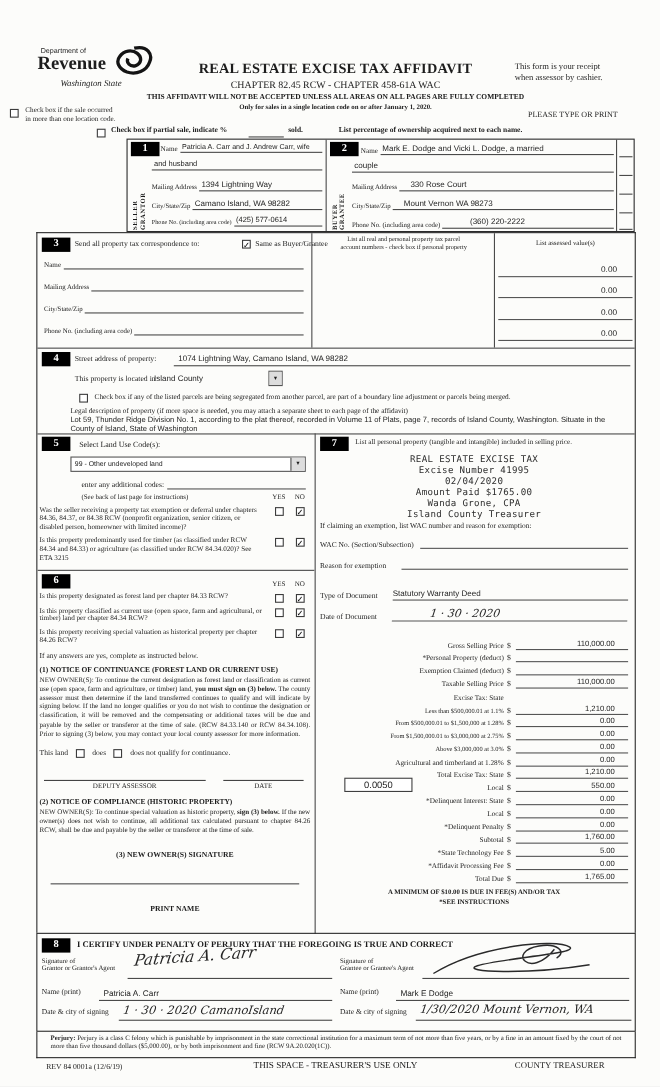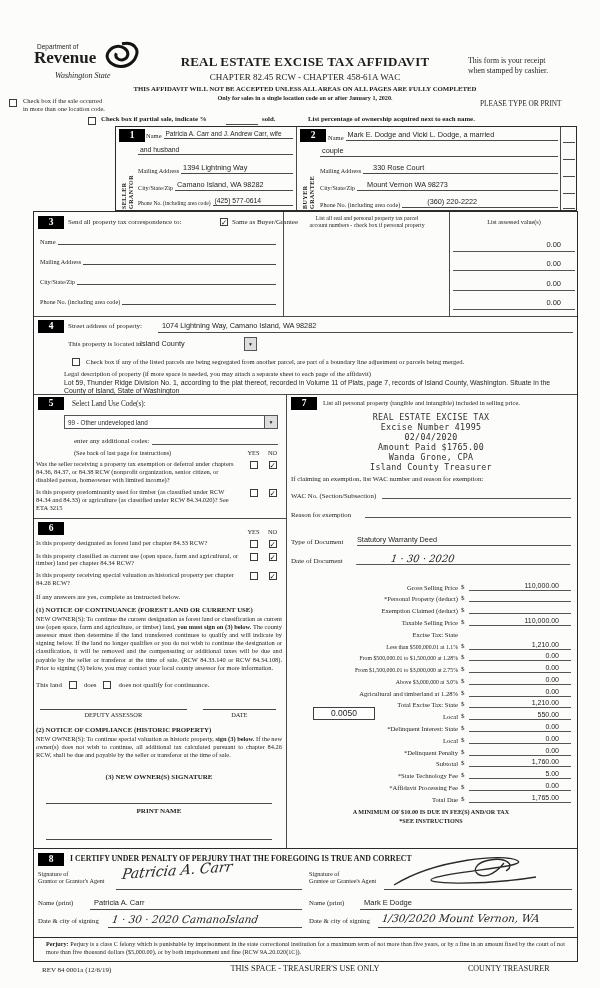--- a/index.html
+++ b/index.html
@@ -64,21 +64,21 @@
       </svg>
   </div>
   <div class="abs i" style="left:55px;top:71px;font-size:8px;">Washington State</div>
 
   <div class="abs b ctr" style="left:155px;top:54px;width:300px;font-size:13px;letter-spacing:.2px;">REAL ESTATE EXCISE TAX AFFIDAVIT</div>
   <div class="abs ctr" style="left:155px;top:72px;width:300px;font-size:9px;">CHAPTER 82.45 RCW - CHAPTER 458-61A WAC</div>
   <div class="abs b ctr" style="left:85px;top:85px;width:440px;font-size:6.8px;">THIS AFFIDAVIT WILL NOT BE ACCEPTED UNLESS ALL AREAS ON ALL PAGES ARE FULLY COMPLETED</div>
   <div class="abs b ctr" style="left:155px;top:94px;width:300px;font-size:6.2px;">Only for sales in a single location code on or after January 1, 2020.</div>
 
   <div class="abs" style="left:468px;top:56px;width:118px;font-size:7.8px;line-height:1.3;">
-    <span>This form is your receipt</span><br><span>when stamped by cashier.</span>
+    <span>This form is your receipt</span><br><span>when assessor by cashier.</span>
   </div>
   <div class="abs" style="left:480px;top:99px;font-size:7.3px;">PLEASE TYPE OR PRINT</div>
 
   <span class="cb abs" style="left:9px;top:99px;"></span>
   <div class="abs" style="left:23px;top:97px;font-size:6.5px;line-height:1.3;">
     <span>Check box if the sale occurred</span><br><span>in more than one location code.</span>
   </div>
 
   <span class="cb abs" style="left:88px;top:117px;"></span>
   <div class="abs b" style="left:101px;top:115px;font-size:6.8px;">Check box if partial sale, indicate %</div>
@@ -284,21 +284,21 @@
         <div style="flex:1;border-top:1px solid #444;text-align:center;font-size:6.4px;padding-top:1px;">DATE</div>
       </div>
 
       <div class="ntitle" style="margin-top:8px;">(2) NOTICE OF COMPLIANCE (HISTORIC PROPERTY)</div>
       <div class="para" style="margin-top:2px;">
         <span>NEW OWNER(S): To continue special valuation as historic property, </span><span class="b">sign (3) below.</span><span> If the new owner(s) does not wish to continue, all additional tax calculated pursuant to chapter 84.26 RCW, shall be due and payable by the seller or transferor at the time of sale.</span>
       </div>
 
       <div class="b ctr" style="font-size:7px;margin-top:14px;">(3) NEW OWNER(S) SIGNATURE</div>
       <div class="line" style="height:1px;margin:22px 10px 0 10px;"></div>
-      <div class="b ctr" style="font-size:7px;margin-top:3px;">PRINT NAME</div>
+      <div class="b ctr" style="font-size:7px;margin-top:18px;">PRINT NAME</div>
       <div class="line" style="height:1px;margin:24px 10px 0 10px;"></div>
     </div>
 
     <div class="abs" style="left:253px;top:182px;width:290px;height:455px;box-sizing:border-box;padding:3px 6px 0 4px;overflow:hidden;">
       <div style="display:flex;gap:6px;align-items:flex-start;">
         <span class="numbox" style="flex:0 0 26px;">7</span>
         <span style="font-size:6.5px;padding-top:2px;">List all personal property (tangible and intangible) included in selling price.</span>
       </div>
       <div id="stamp" class="mono ctr" style="margin:3px auto 0 auto;width:220px;font-size:8.3px;line-height:1.2;letter-spacing:.3px;color:#2e2e2e;">
           <div>REAL ESTATE EXCISE TAX</div>

